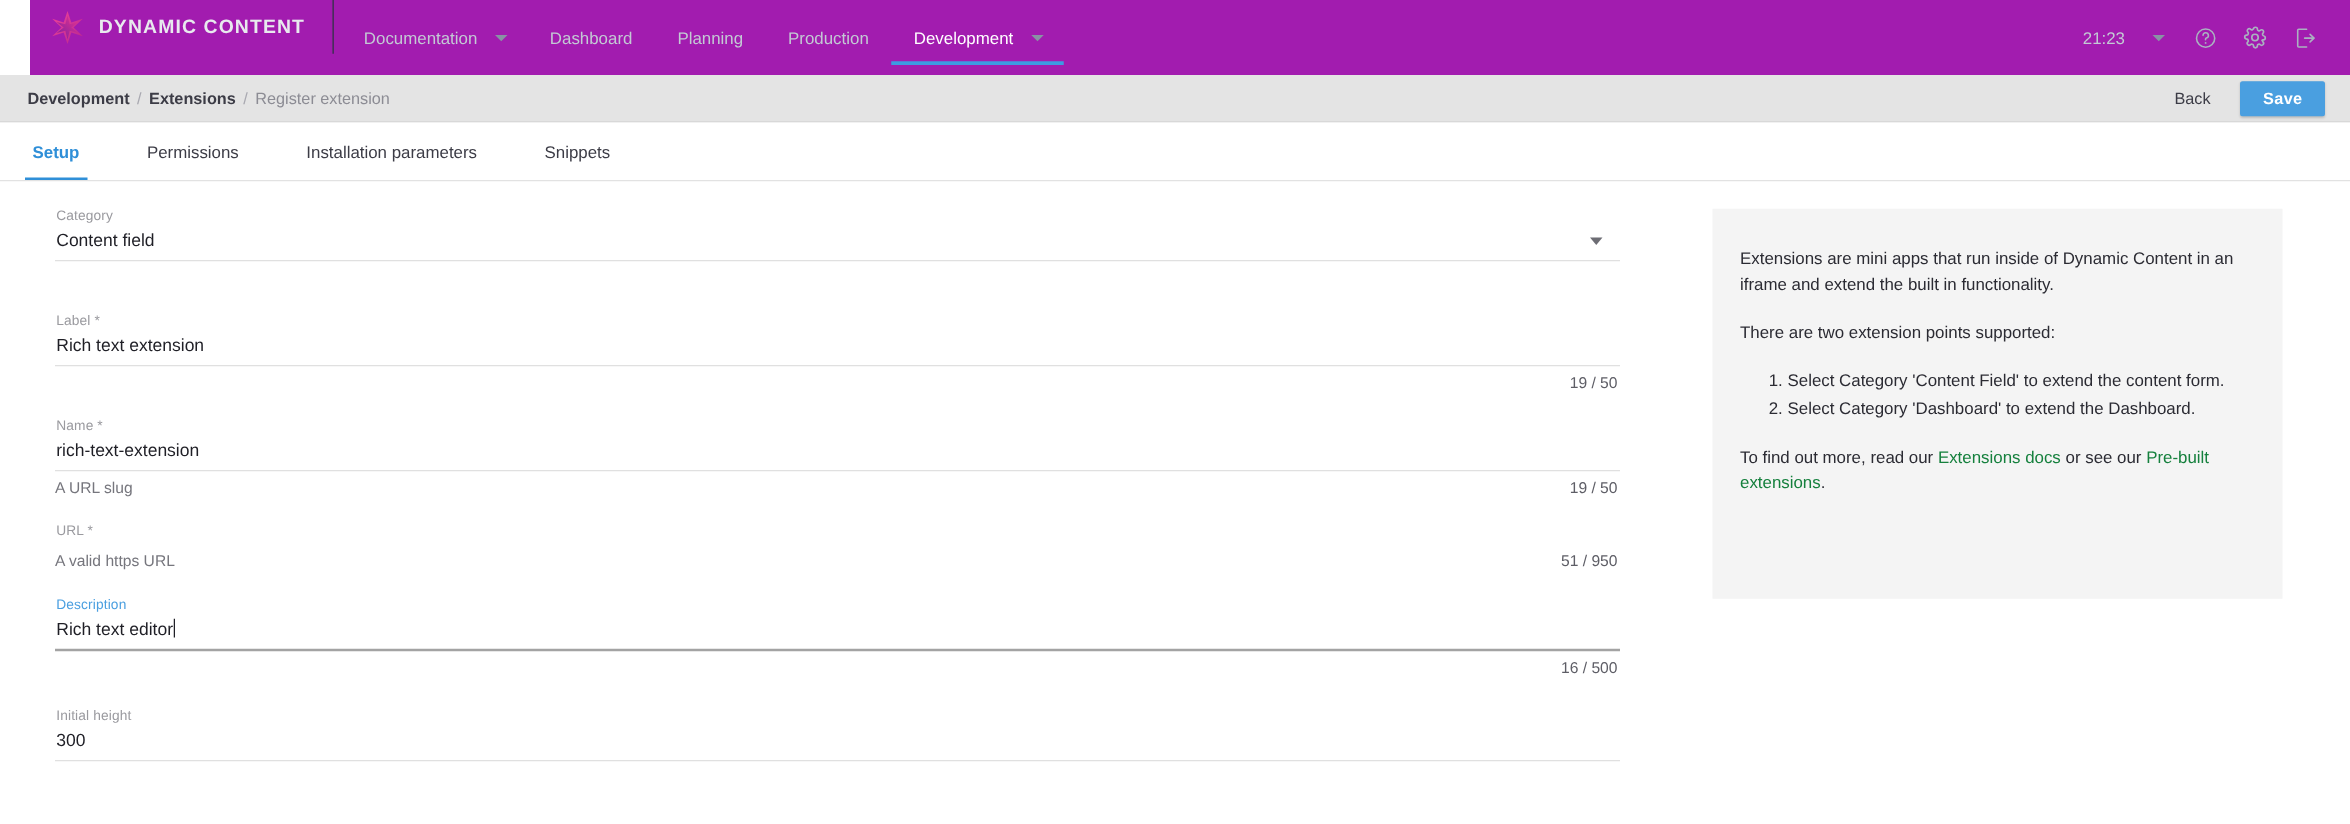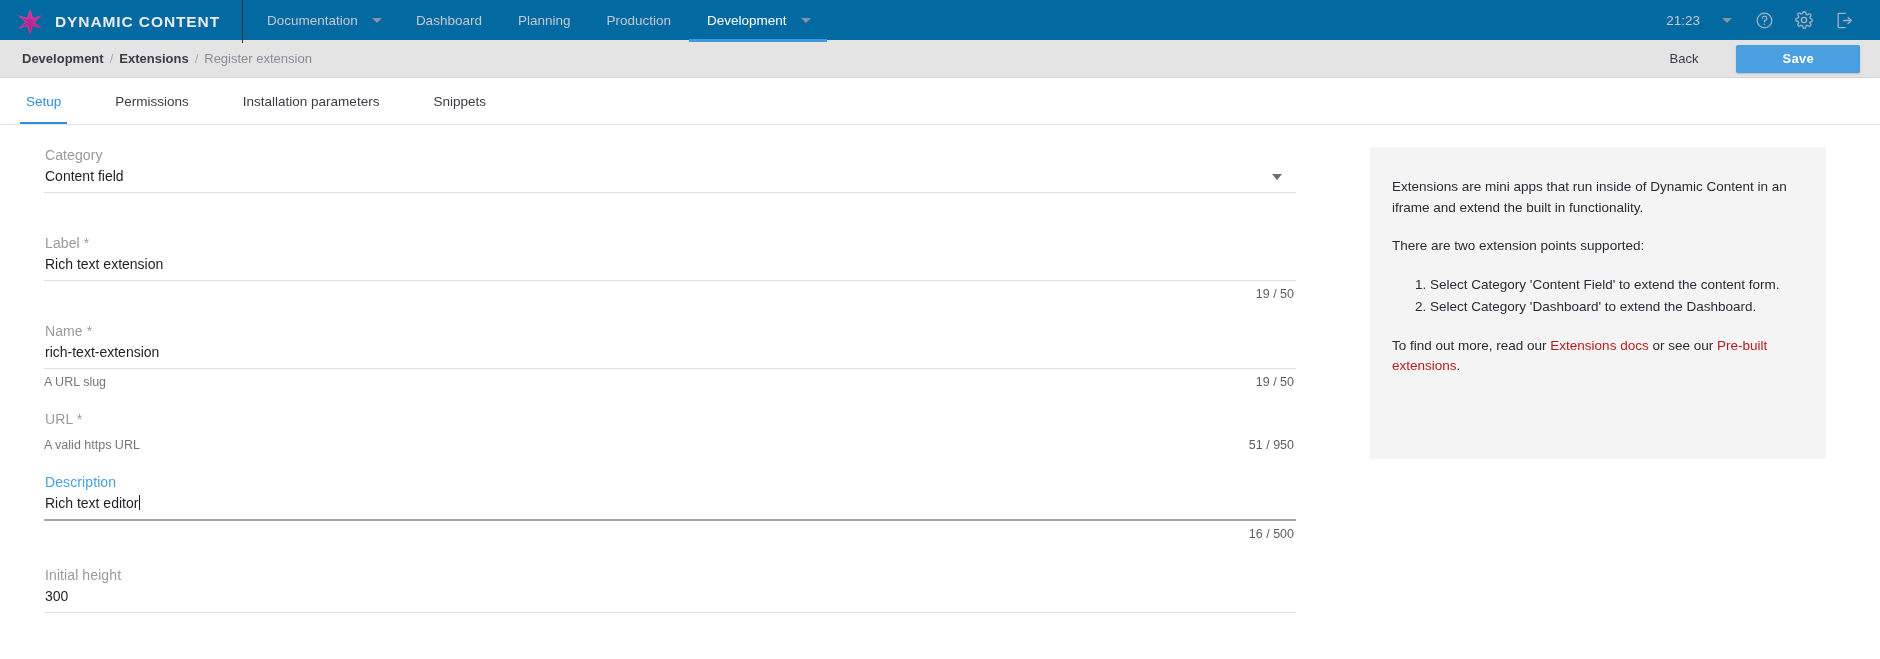--- a/index.html
+++ b/index.html
@@ -7,26 +7,27 @@
     width: 1880px;
     height: 659px;
     overflow: hidden;
     background: #ffffff;
     font-family: "Liberation Sans", sans-serif;
     -webkit-font-smoothing: antialiased;
   }
 
   
   .topnav {
-    height: 40px;
-    background: #0369a1;
+    height: 60px;
+    background: #a21caf;
     display: flex;
     align-items: stretch;
     color: #c3c9d4;
     position: relative;
+    margin-left: 24px;
   }
   .brand {
     display: flex;
     align-items: center;
     padding: 0 22px 0 16px;
     height: 43px;
     border-right: 1px solid #2c3242;
   }
   .brand-logo {
     width: 28px; height: 28px;
@@ -122,40 +123,40 @@
     font-weight: 700;
     cursor: pointer;
     white-space: nowrap;
   }
   .crumb.current { color: #8c8c94; font-weight: 400; cursor: default; }
   .crumb-sep { color: #a8a8b0; margin: 0 6px; font-weight: 400; }
   .crumb-actions {
     margin-left: auto;
     display: flex;
     align-items: center;
-    gap: 28px;
+    gap: 14px;
   }
   .btn-back {
     background: none;
     border: none;
     font-family: inherit;
     font-size: 13px;
     color: #3c3c46;
     cursor: pointer;
     padding: 6px 10px;
   }
   .btn-save {
     background: #4a9fe0;
     color: #ffffff;
     border: none;
     font-family: inherit;
     font-size: 13px;
     font-weight: 700;
     letter-spacing: 0.3px;
-    padding: 0 46px;
+    padding: 0 18px;
     height: 28px;
     line-height: 28px;
     border-radius: 2px;
     cursor: pointer;
     box-shadow: 0 1px 2px rgba(0,0,0,.18);
   }
 
   
   .tabsrow {
     height: 47px;
@@ -169,21 +170,21 @@
     display: flex;
     align-items: center;
     font-size: 13.5px;
     color: #3c3c46;
     padding: 0 4px;
     margin-right: 46px;
     cursor: pointer;
     position: relative;
     white-space: nowrap;
   }
-  .tab.active { color: #2f8fd8; font-weight: 400; }
+  .tab.active { color: #2f8fd8; font-weight: 700; }
   .tab.active::after {
     content: "";
     position: absolute;
     left: -2px; right: -2px; bottom: 0;
     height: 2px;
     background: #2f8fd8;
   }
 
   
   .content {
@@ -191,21 +192,21 @@
     padding: 22px 0 0 0;
     height: calc(659px - 43px - 38px - 47px);
   }
   .form-col {
     width: 1300px;
     padding-left: 44px;
     padding-right: 0;
   }
   .field { position: relative; margin-bottom: 4px; }
   .field-label {
-    font-size: 14px;
+    font-size: 11px;
     color: #9a9a9f;
     letter-spacing: .1px;
     padding-left: 1px;
     margin-bottom: 5px;
     display: block;
   }
   .field-label.focused { color: #4a9fe0; }
   .field-value-row {
     position: relative;
     width: 1252px;
@@ -278,21 +279,21 @@
   .info-card ol {
     margin: 0 0 18px 0;
     padding-left: 38px;
   }
   .info-card ol li {
     font-size: 13.5px;
     line-height: 1.52;
     color: #2b2b33;
     margin-bottom: 2px;
   }
-  .info-link { color: #b91c1c; text-decoration: none; cursor: pointer; }
+  .info-link { color: #15803d; text-decoration: none; cursor: pointer; }
 </style>
 </head>
 <body>
 
 <div class="topnav">
   <div class="brand">
     <svg class="brand-logo" viewBox="0 0 32 32">
       <defs>
         <linearGradient id="lg1" x1="0" y1="0" x2="1" y2="1">
           <stop offset="0%" stop-color="#f0449a"></stop>

